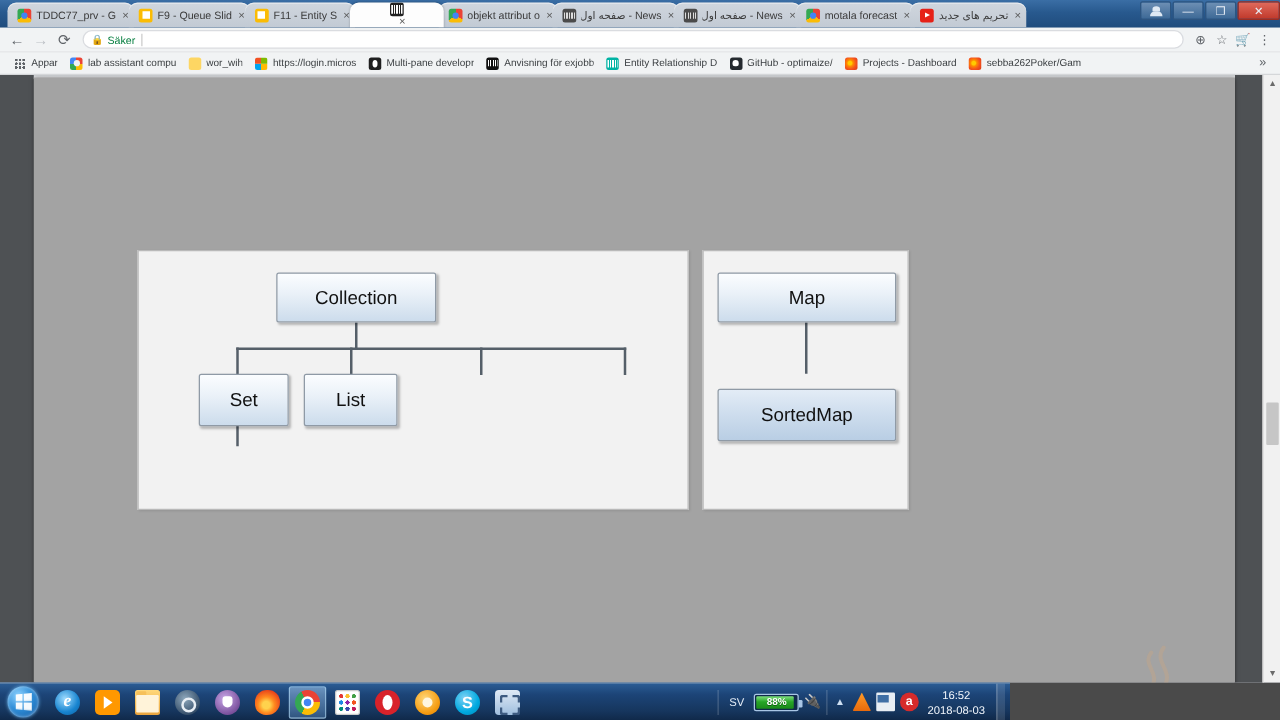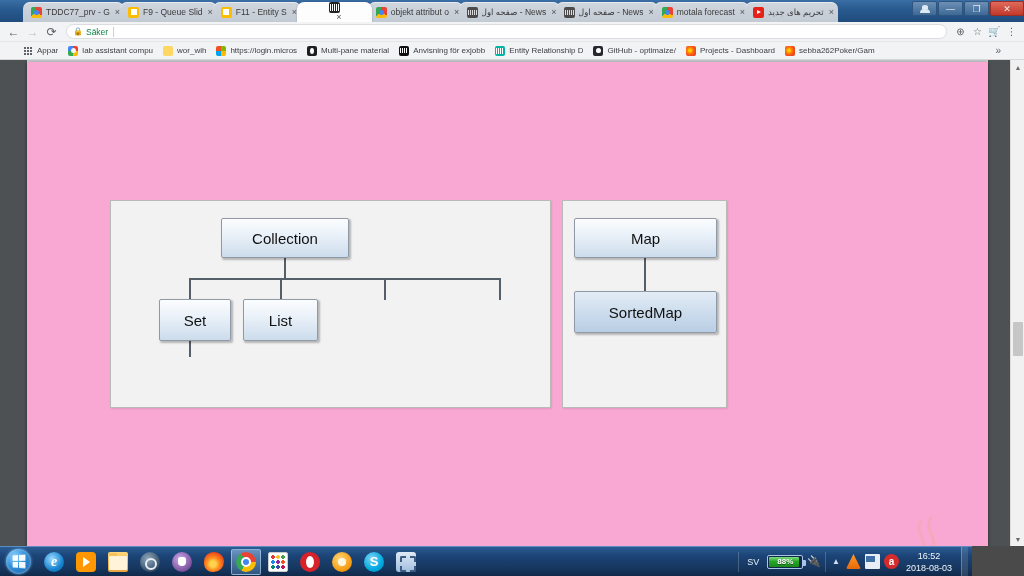--- a/index.html
+++ b/index.html
@@ -17,21 +17,21 @@
     background: #d7dce3;
   }
 
   
   #tabstrip {
     position: relative;
     height: 22px;
     background: linear-gradient(to bottom, #3a6ea5 0%, #28598e 45%, #1f4c7d 100%);
     display: flex;
     align-items: flex-end;
-    padding-left: 23px;
+    padding-left: 6px;
     overflow: hidden;
   }
   .tab {
     position: relative;
     height: 20px;
     display: flex;
     align-items: center;
     padding: 0 4px 0 8px;
     font-size: 8.5px;
     color: #3a3a3a;
@@ -140,21 +140,21 @@
   .urltext { color: #3c4043; white-space: nowrap; font-size: 8.5px; }
   .tbicon { width: 17px; height:17px; display:flex; align-items:center; justify-content:center;
             font-size:10px; color:#5f6368; flex:0 0 17px; }
   .tbicon.cart { color:#d93025; }
 
   
   #bookmarks {
     height: 18px;
     background: #f1f3f4;
     display: flex; align-items: center;
-    padding: 0 18px;
+    padding: 0 6px;
     border-bottom: 1px solid #d5d7d9;
     overflow: hidden;
     font-size: 8px;
     color: #3c4043;
   }
   .bm { display:flex; align-items:center; padding:0 5px; white-space:nowrap; flex:0 0 auto; }
   .bm .bicon {
     width: 10px; height: 10px; margin-right: 4px; flex:0 0 10px;
     border-radius: 2px; display:inline-block; position: relative;
   }
@@ -195,21 +195,21 @@
     position: absolute;
     left: 0; top: 60px;
     width: 1024px; height: 486px;
     background: #4e5154;
     overflow: hidden;
   }
   #pdfpage {
     position: absolute;
     left: 27px; top: 2px;
     width: 961px; height: 500px;
-    background: #f9a8d4;
+    background: #a3a3a3;
     box-shadow: 0 0 3px rgba(0,0,0,.5);
   }
   #pagetopshade {
     position:absolute; left:27px; top:0; width:961px; height:3px;
     background: linear-gradient(to bottom, #c9ccd0, #ffffff);
   }
 
   
   #vscroll {
     position: absolute; right: 0; top: 60px;
@@ -261,21 +261,21 @@
     position: absolute;
     left: 848px; top: 452px;
     width: 110px; height: 92px;
     opacity: .22;
     pointer-events: none;
   }
 
   
   #taskbar {
     position: absolute; left: 0; bottom: 0;
-    width: 972px; height: 30px;
+    width: 808px; height: 30px;
     background: linear-gradient(to bottom, #2b5c94 0%, #1c4477 30%, #16365e 75%, #10294a 100%);
     border-top: 1px solid #5e8cc0;
     display: flex; align-items: center;
   }
   #startorb {
     width: 34px; height: 28px; margin-left: 1px;
     display:flex; align-items:center; justify-content:center; flex:0 0 34px;
   }
   #startorb .orb {
     width: 25px; height: 25px; border-radius: 50%;
@@ -484,21 +484,21 @@
     <div class="bm">
       <span class="bicon bi-folder"></span>
       <span class="blabel">wor_wih</span>
     </div>
     <div class="bm">
       <span class="bicon bi-ms"></span>
       <span class="blabel">https://login.micros</span>
     </div>
     <div class="bm">
       <span class="bicon bi-dark"></span>
-      <span class="blabel">Multi-pane material</span>
+      <span class="blabel">Multi-pane developr</span>
     </div>
     <div class="bm">
       <span class="bicon bi-lw"></span>
       <span class="blabel">Anvisning för exjobb</span>
     </div>
     <div class="bm">
       <span class="bicon bi-teal"></span>
       <span class="blabel">Entity Relationship D</span>
     </div>
     <div class="bm">
@@ -539,21 +539,21 @@
         <div class="node" style="left:132px; top:98px; width:75px; height:42px;">
           <span>List</span>
         </div>
       </div>
 
       <div class="panel" id="panel-map" style="left:535px; top:138px;">
         <div class="connector" style="left:81px; top:57px; width:2px; height:41px;"></div>
         <div class="node" style="left:11px; top:17px; width:143px; height:40px;">
           <span>Map</span>
         </div>
-        <div class="node shaded" style="left:11px; top:90px; width:143px; height:42px;">
+        <div class="node shaded" style="left:11px; top:110px; width:143px; height:42px;">
           <span>SortedMap</span>
         </div>
       </div>
 
       <svg id="javamark" viewBox="0 0 110 92">
         <g fill="none" stroke="#e8a86a" stroke-width="3.2" stroke-linecap="round">
           <path d="M46 8 C38 18, 54 24, 46 36"></path>
           <path d="M56 4 C47 16, 65 22, 56 36"></path>
         </g>
         <g fill="none" stroke="#b8d4e8" stroke-width="3.2" stroke-linecap="round">

